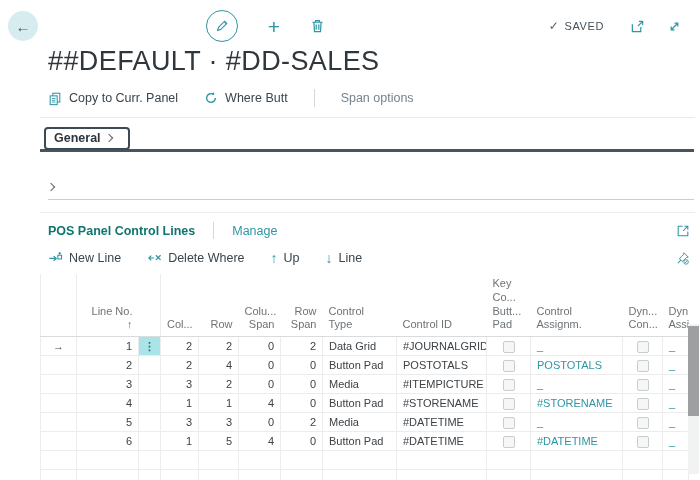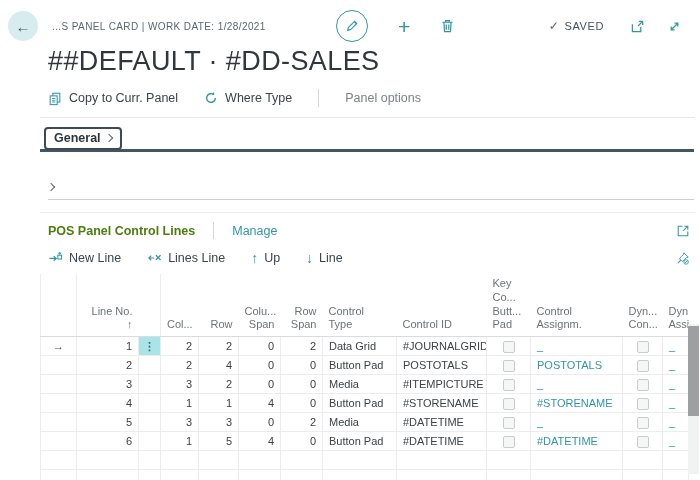--- a/index.html
+++ b/index.html
@@ -32,35 +32,35 @@
   .action-bar { display:flex; align-items:center; gap:26px; margin:12px 0 0 48px;
     font-size:12.5px; color:#39444c; }
   .ab-item { display:flex; align-items:center; gap:7px; cursor:pointer; white-space:nowrap; }
   .ab-sep { width:1px; height:18px; background:#d4d7d9; }
   .more-options { color:#78838b; cursor:pointer; }
   .rule-light { border:none; border-top:1px solid #e7e9ea; margin:10px 5px 0 40px; }
 
   
   .general-wrap { margin:8px 6px 0 40px; border-bottom:3px solid #44555f; padding-left:4px; }
   .general-tab { display:inline-flex; align-items:center; gap:5px; border:2px solid #3e4a52;
-    border-radius:4px; padding:2px 8px 3px 8px; font-size:12.5px; font-weight:700;
+    border-radius:4px; padding:2px 16px 3px 8px; font-size:12.5px; font-weight:700;
     color:#2e363b; cursor:pointer; position:relative; top:1px; background:#fff; }
   .chev { width:6px; height:6px; border-top:1.5px solid #5c666d; border-right:1.5px solid #5c666d;
     transform:rotate(45deg); display:inline-block; }
 
   
   .rowcol-section { margin:32px 6px 0 48px; padding-bottom:9px; border-bottom:1px solid #c9ced2;
     display:flex; align-items:center; gap:8px; font-size:13px; font-weight:700; color:#30373c;
     cursor:pointer; }
 
   .rule-faint { border:none; border-top:1px solid #ebedee; margin:12px 5px 0 40px; }
 
   
   .cl-header { display:flex; align-items:center; margin:9px 10px 0 48px; }
-  .cl-title { font-size:12.5px; font-weight:700; color:#4d7c0f; }
+  .cl-title { font-size:12.5px; font-weight:700; color:#0f766e; }
   .cl-divider { width:1px; height:17px; background:#d4d7d9; margin:0 18px; }
   .manage-link { font-size:12.5px; color:#2e96a5; cursor:pointer; }
   .cl-header .right { margin-left:auto; cursor:pointer; }
 
   
   .grid-toolbar { display:flex; align-items:center; gap:26px; margin:11px 10px 0 48px;
     font-size:12.5px; color:#39444c; }
   .gt-item { display:flex; align-items:center; gap:6px; cursor:pointer; white-space:nowrap; }
   .gt-arrow { color:#2e96a5; font-size:14px; font-weight:700; }
   .gt-right { margin-left:auto; cursor:pointer; }
@@ -89,21 +89,20 @@
     background:#f1f2f2; }
   .vscroll-thumb { position:absolute; left:0; top:2px; width:11px; height:90px; background:#9d9fa0; }
 </style>
 </head>
 <body>
 
 <div class="topbar">
   <div class="back-btn">
     <span>←</span>
   </div>
-  <div class="caption">...S PANEL CARD | WORK DATE: 1/28/2021</div>
   <div class="tb-spacer1"></div>
   <div class="tb-icons">
     <div class="edit-circle">
       <span>
         <svg width="14" height="14" viewBox="0 0 16 16">
             <path d="M3 13l1-3.5 7-7 2.5 2.5-7 7L3 13z M10.5 3l2.5 2.5" stroke="#2e96a5" stroke-width="1.2" fill="none"></path>
           </svg>
       </span>
     </div>
     <div class="plus-glyph">
@@ -154,24 +153,24 @@
     </span>
     <span>Copy to Curr. Panel</span>
   </div>
   <div class="ab-item">
     <span>
       <svg width="14" height="14" viewBox="0 0 16 16">
           <path d="M13 8a5 5 0 1 1-2-4" stroke="#2e96a5" stroke-width="1.6" fill="none"></path>
           <path d="M11 1l1 3-3 .5z" fill="#2e96a5"></path>
         </svg>
     </span>
-    <span>Where Type</span>
+    <span>Where Butt</span>
   </div>
   <div class="ab-sep"></div>
-  <div class="more-options">Panel options</div>
+  <div class="more-options">Span options</div>
 </div>
 
 <hr class="rule-light">
 
 <div class="general-wrap">
   <span class="general-tab">
     <span>General</span>
     <span class="chev"></span>
   </span>
 </div>
@@ -207,21 +206,21 @@
     </span>
     <span>New Line</span>
   </div>
   <div class="gt-item">
     <span>
       <svg width="15" height="14" viewBox="0 0 16 15">
           <path d="M1.5 7.5h6 M4.5 5L2 7.5 4.5 10" stroke="#2e96a5" stroke-width="1.3" fill="none"></path>
           <path d="M9.5 4.5l5 5 M14.5 4.5l-5 5" stroke="#2e96a5" stroke-width="1.4" fill="none"></path>
         </svg>
     </span>
-    <span>Lines Line</span>
+    <span>Delete Where</span>
   </div>
   <div class="gt-item">
     <span class="gt-arrow">↑</span>
     <span>Up</span>
   </div>
   <div class="gt-item">
     <span class="gt-arrow">↓</span>
     <span>Line</span>
   </div>
   <div class="gt-right">

